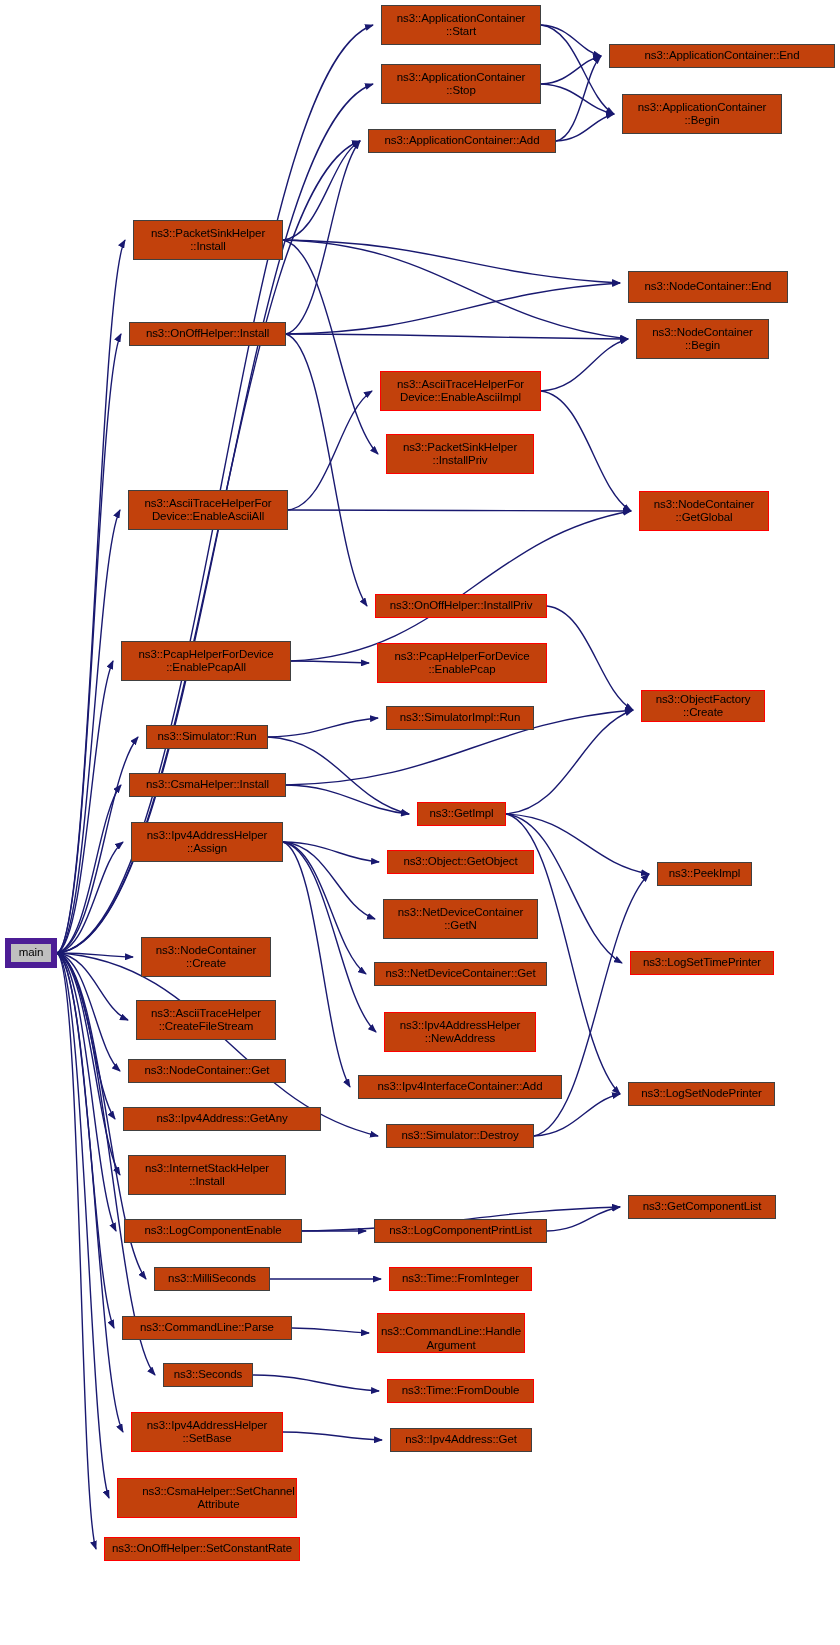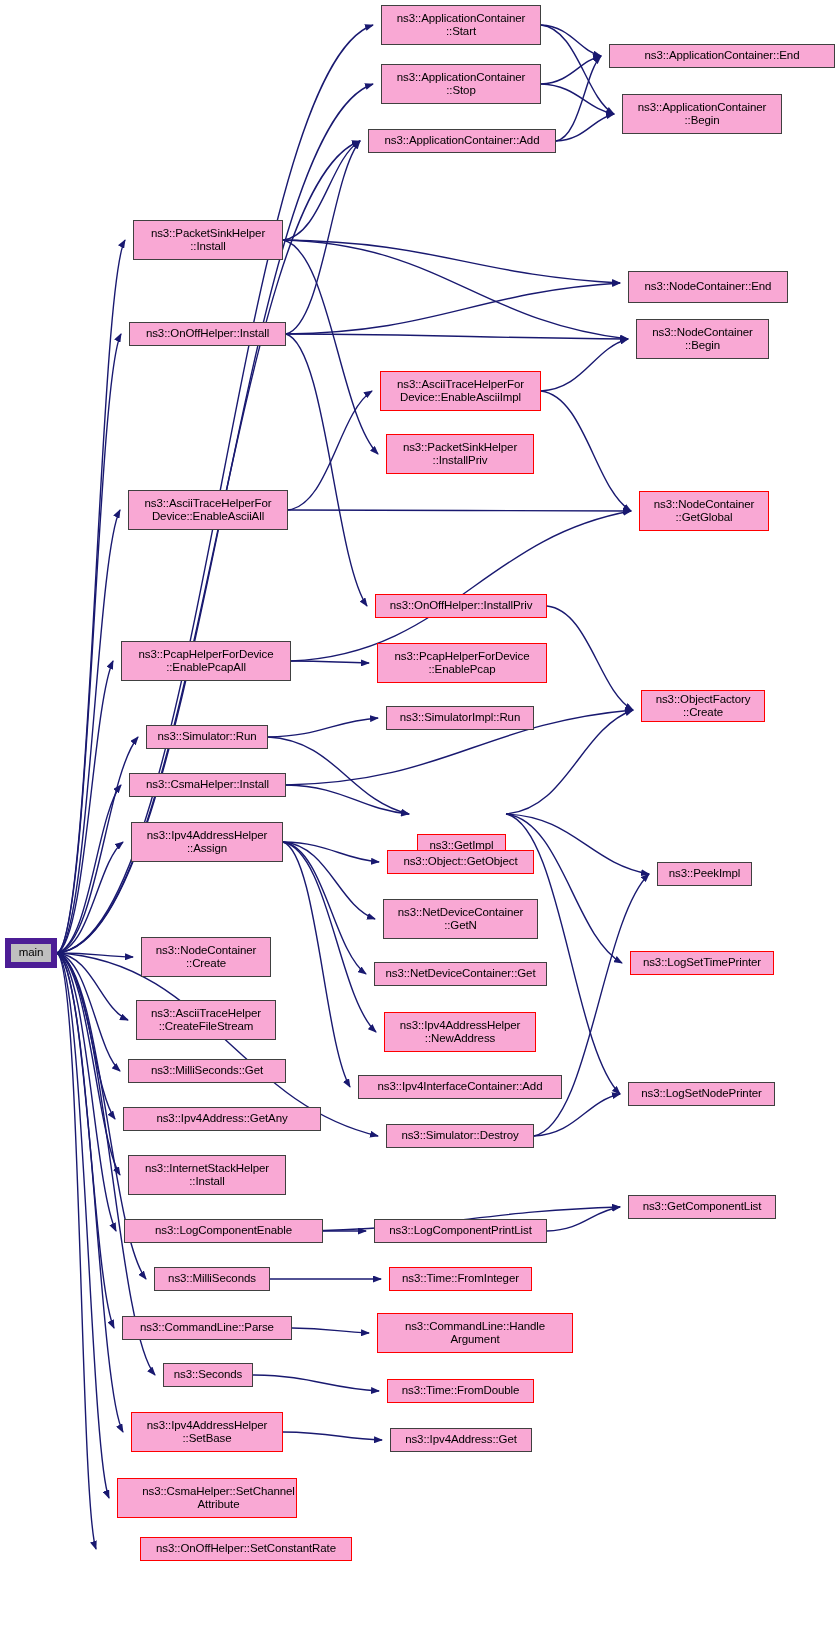--- a/index.html
+++ b/index.html
@@ -9,21 +9,21 @@
     background:#ffffff;
     font-family:"Liberation Sans","DejaVu Sans",sans-serif;
     overflow:hidden;
   }
   svg.edges{position:absolute;left:0;top:0;width:840px;height:1645px;pointer-events:none;}
   .node{
     position:absolute;
     box-sizing:border-box;
     display:flex;align-items:center;justify-content:center;
     text-align:center;
-    background:#f9a8d4;
+    background:#c2410c;
     border:1px solid #404040;
     color:#000000;
     font-size:11.5px;
     line-height:13.5px;
     letter-spacing:-0.1px;
     white-space:pre-line;
     z-index:2;
   }
   .node.red{border:1px solid #ff0000;}
   .node.root{background:#bfbfbf;border:6px solid #4c1d95;}
@@ -135,52 +135,52 @@
       <div class="node red" style="left: 375px; top: 594px; width: 172px; height: 24px;"><span>ns3::OnOffHelper::InstallPriv</span></div>
       <div class="node" style="left: 121px; top: 641px; width: 170px; height: 40px;"><span>ns3::PcapHelperForDevice
 ::EnablePcapAll</span></div>
       <div class="node red" style="left: 377px; top: 643px; width: 170px; height: 40px;"><span>ns3::PcapHelperForDevice
 ::EnablePcap</span></div>
       <div class="node red" style="left: 641px; top: 690px; width: 124px; height: 32px;"><span>ns3::ObjectFactory
 ::Create</span></div>
       <div class="node" style="left: 146px; top: 725px; width: 122px; height: 24px;"><span>ns3::Simulator::Run</span></div>
       <div class="node" style="left: 386px; top: 706px; width: 148px; height: 24px;"><span>ns3::SimulatorImpl::Run</span></div>
       <div class="node" style="left: 129px; top: 773px; width: 157px; height: 24px;"><span>ns3::CsmaHelper::Install</span></div>
-      <div class="node red" style="left: 417px; top: 834px; width: 89px; height: 24px;"><span>ns3::GetImpl</span></div>
+      <div class="node red" style="left: 417px; top: 802px; width: 89px; height: 24px;"><span>ns3::GetImpl</span></div>
       <div class="node" style="left: 131px; top: 822px; width: 152px; height: 40px;"><span>ns3::Ipv4AddressHelper
 ::Assign</span></div>
       <div class="node red" style="left: 387px; top: 850px; width: 147px; height: 24px;"><span>ns3::Object::GetObject</span></div>
       <div class="node" style="left: 657px; top: 862px; width: 95px; height: 24px;"><span>ns3::PeekImpl</span></div>
       <div class="node" style="left: 383px; top: 899px; width: 155px; height: 40px;"><span>ns3::NetDeviceContainer
 ::GetN</span></div>
       <div class="node" style="left: 141px; top: 937px; width: 130px; height: 40px;"><span>ns3::NodeContainer
 ::Create</span></div>
       <div class="node" style="left: 374px; top: 962px; width: 173px; height: 24px;"><span>ns3::NetDeviceContainer::Get</span></div>
       <div class="node red" style="left: 630px; top: 951px; width: 144px; height: 24px;"><span>ns3::LogSetTimePrinter</span></div>
       <div class="node" style="left: 136px; top: 1000px; width: 140px; height: 40px;"><span>ns3::AsciiTraceHelper
 ::CreateFileStream</span></div>
       <div class="node red" style="left: 384px; top: 1012px; width: 152px; height: 40px;"><span>ns3::Ipv4AddressHelper
 ::NewAddress</span></div>
-      <div class="node" style="left: 128px; top: 1059px; width: 158px; height: 24px;"><span>ns3::MilliSeconds::Get</span></div>
+      <div class="node" style="left: 128px; top: 1059px; width: 158px; height: 24px;"><span>ns3::NodeContainer::Get</span></div>
       <div class="node" style="left: 358px; top: 1075px; width: 204px; height: 24px;"><span>ns3::Ipv4InterfaceContainer::Add</span></div>
       <div class="node" style="left: 628px; top: 1082px; width: 147px; height: 24px;"><span>ns3::LogSetNodePrinter</span></div>
       <div class="node" style="left: 123px; top: 1107px; width: 198px; height: 24px; align-items: center;"><span>ns3::Ipv4Address::GetAny</span></div>
       <div class="node" style="left: 386px; top: 1124px; width: 148px; height: 24px;"><span>ns3::Simulator::Destroy</span></div>
       <div class="node" style="left: 128px; top: 1155px; width: 158px; height: 40px; text-align: center;"><span>ns3::InternetStackHelper
 ::Install</span></div>
       <div class="node" style="left: 628px; top: 1195px; width: 148px; height: 24px;"><span>ns3::GetComponentList</span></div>
-      <div class="node" style="left: 124px; top: 1219px; width: 199px; height: 24px;"><span>ns3::LogComponentEnable</span></div>
+      <div class="node" style="left: 124px; top: 1219px; width: 178px; height: 24px;"><span>ns3::LogComponentEnable</span></div>
       <div class="node" style="left: 374px; top: 1219px; width: 173px; height: 24px;"><span>ns3::LogComponentPrintList</span></div>
       <div class="node" style="left: 154px; top: 1267px; width: 116px; height: 24px;"><span>ns3::MilliSeconds</span></div>
       <div class="node red" style="left: 389px; top: 1267px; width: 143px; height: 24px;"><span>ns3::Time::FromInteger</span></div>
       <div class="node" style="left: 122px; top: 1316px; width: 170px; height: 24px;"><span>ns3::CommandLine::Parse</span></div>
-      <div class="node red" style="left: 377px; top: 1313px; width: 196px; height: 40px;"><span>ns3::CommandLine::Handle
+      <div class="node red" style="left: 377px; top: 1313px; width: 148px; height: 40px; align-items: flex-end;"><span>ns3::CommandLine::Handle
 Argument</span></div>
       <div class="node" style="left: 163px; top: 1363px; width: 90px; height: 24px;"><span>ns3::Seconds</span></div>
       <div class="node red" style="left: 387px; top: 1379px; width: 147px; height: 24px;"><span>ns3::Time::FromDouble</span></div>
       <div class="node red" style="left: 131px; top: 1412px; width: 152px; height: 40px;"><span>ns3::Ipv4AddressHelper
 ::SetBase</span></div>
       <div class="node" style="left: 390px; top: 1428px; width: 142px; height: 24px;"><span>ns3::Ipv4Address::Get</span></div>
       <div class="node red" style="left: 117px; top: 1478px; width: 180px; height: 40px; padding-left: 23px;"><span>ns3::CsmaHelper::SetChannel
 Attribute</span></div>
-      <div class="node red" style="left: 104px; top: 1537px; width: 212px; height: 24px; margin-left: 36px;"><span>ns3::OnOffHelper::SetConstantRate</span></div>
+      <div class="node red" style="left: 104px; top: 1537px; width: 196px; height: 24px;"><span>ns3::OnOffHelper::SetConstantRate</span></div>
     </div>
 </div>
 
 </body></html>

